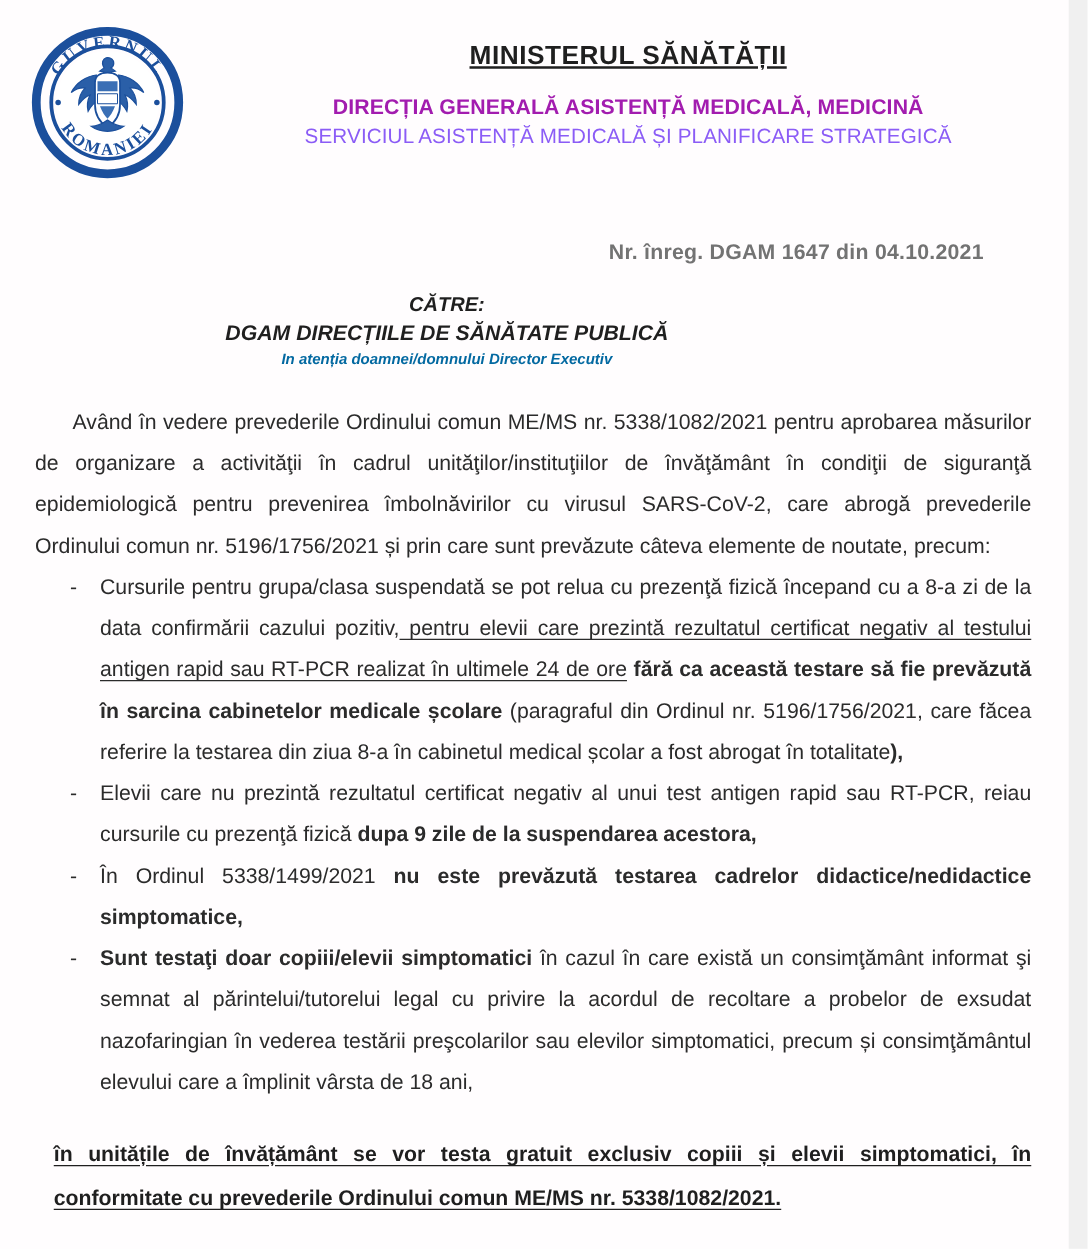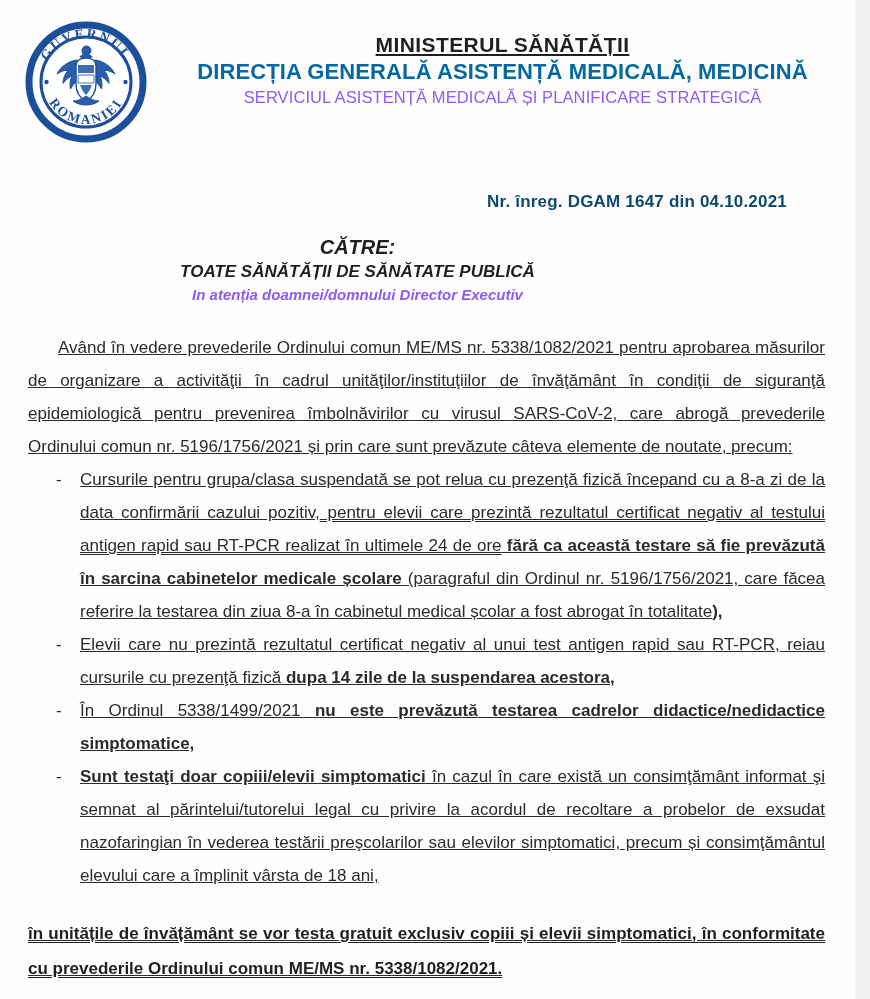--- a/index.html
+++ b/index.html
@@ -57,80 +57,79 @@
   .ministry {
     font-size: 21px;
     font-weight: bold;
     letter-spacing: 0.4px;
     color: #1f1f1f;
     margin: 12px 0 0 0;
     line-height: 1.2;
     text-decoration: underline;
   }
   .direction {
-    font-size: 22px;
-    font-weight: bold;
-    color: #0369a1;
+    font-size: 17px;
+    font-weight: bold;
+    color: #a21caf;
     line-height: 1.32;
-    margin: 0 0 0 0;
+    margin: 18px 0 0 0;
     letter-spacing: 0.1px;
   }
   .service {
     font-size: 16.5px;
     font-weight: normal;
     color: #8b5cf6;
     line-height: 1.3;
     margin: 1px 0 0 0;
     letter-spacing: 0.1px;
   }
 
   
   #regnum {
     text-align: right;
     padding-right: 68px;
     margin-top: 22px;
     font-size: 17px;
     font-weight: bold;
-    color: #0c4a6e;
+    color: #737373;
     letter-spacing: 0.2px;
   }
 
   
   #addressee {
     text-align: center;
     margin-top: 22px;
     padding-left: 40px;
     padding-right: 180px;
   }
   .addr-catre {
-    font-size: 20px;
+    font-size: 16px;
     font-weight: bold;
     font-style: italic;
     color: #1f1f1f;
     line-height: 1.35;
   }
   .addr-to {
     font-size: 17px;
     font-weight: bold;
     font-style: italic;
     color: #1f1f1f;
     line-height: 1.35;
   }
   .addr-attn {
-    font-size: 15px;
+    font-size: 12px;
     font-weight: bold;
     font-style: italic;
-    color: #8b5cf6;
+    color: #0369a1;
     line-height: 1.4;
   }
 
   
   #body-copy {
     margin: 26px 30px 0 28px;
-    text-decoration: underline;
   }
   p.para {
     margin: 0;
     font-size: 17px;
     line-height: 33px;
     text-align: justify;
     text-justify: inter-word;
     color: #2b2b2b;
   }
   p.intro {
@@ -153,21 +152,21 @@
   }
   ul.bullets > li .dash {
     position: absolute;
     left: 28px;
     top: 0;
     font-size: 17px;
     line-height: 33px;
     color: #2b2b2b;
   }
   p.closing {
-    margin: 24px 0 0 0;
+    margin: 24px 0 0 15px;
     font-size: 17px;
     line-height: 35px;
     font-weight: bold;
     text-align: justify;
     text-justify: inter-word;
     color: #1f1f1f;
   }
   p.closing .u {
     text-decoration: underline;
     text-underline-offset: 3px;
@@ -219,31 +218,31 @@
       <div class="ministry">MINISTERUL SĂNĂTĂȚII</div>
       <div class="direction">DIRECȚIA GENERALĂ ASISTENȚĂ MEDICALĂ, MEDICINĂ</div>
       <div class="service">SERVICIUL  ASISTENȚĂ MEDICALĂ ȘI PLANIFICARE STRATEGICĂ</div>
     </div>
   </div>
 
   <div id="regnum">Nr. înreg.  DGAM 1647 din 04.10.2021</div>
 
   <div id="addressee">
     <div class="addr-catre">CĂTRE:</div>
-    <div class="addr-to">TOATE SĂNĂTĂȚII DE SĂNĂTATE PUBLICĂ</div>
+    <div class="addr-to">DGAM DIRECȚIILE DE SĂNĂTATE PUBLICĂ</div>
     <div class="addr-attn">In atenția doamnei/domnului Director Executiv</div>
   </div>
 
   <div id="body-copy">
 
     <p class="para intro">Având în vedere prevederile Ordinului comun ME/MS nr. 5338/1082/2021 pentru aprobarea măsurilor de organizare a activităţii în cadrul unităţilor/instituţiilor de învăţământ în condiţii de siguranţă epidemiologică pentru prevenirea îmbolnăvirilor cu virusul SARS-CoV-2, care abrogă prevederile Ordinului comun nr. 5196/1756/2021 și prin care sunt prevăzute câteva elemente de noutate, precum:</p>
 
     <ul class="bullets" id="bullet-list">
         <li><span class="dash">-</span><span>Cursurile pentru grupa/clasa suspendată se pot relua cu prezenţă fizică începand cu a 8-a zi de la data confirmării cazului  pozitiv,</span><span class="u"> pentru elevii care prezintă rezultatul certificat negativ al testului antigen rapid sau RT-PCR realizat în ultimele 24 de ore</span><span class="b"> fără ca această testare să fie prevăzută în sarcina cabinetelor medicale școlare</span><span> (paragraful din Ordinul nr. 5196/1756/2021, care făcea referire la testarea din ziua 8-a în cabinetul medical școlar a fost abrogat în totalitate</span><span class="b">),</span></li>
-        <li><span class="dash">-</span><span>Elevii care nu prezintă rezultatul certificat negativ al unui test antigen rapid sau RT-PCR, reiau cursurile cu prezenţă fizică </span><span class="b"> dupa 14 zile de la suspendarea acestora,</span></li>
+        <li><span class="dash">-</span><span>Elevii care nu prezintă rezultatul certificat negativ al unui test antigen rapid sau RT-PCR, reiau cursurile cu prezenţă fizică </span><span class="b"> dupa 9 zile de la suspendarea acestora,</span></li>
         <li><span class="dash">-</span><span>În Ordinul 5338/1499/2021 </span><span class="b">nu este prevăzută testarea cadrelor didactice/nedidactice simptomatice,</span></li>
         <li><span class="dash">-</span><span class="b">Sunt testaţi doar copiii/elevii simptomatici</span><span> în cazul în care există un consimţământ informat şi semnat al părintelui/tutorelui legal cu privire la acordul de recoltare a probelor de exsudat nazofaringian în vederea testării preşcolarilor sau elevilor simptomatici, precum și consimţământul elevului care a împlinit vârsta de 18 ani,</span></li>
       </ul>
 
     <p class="closing">
       <span class="u">în unitățile de învățământ se vor testa gratuit exclusiv copiii și elevii simptomatici, în conformitate cu prevederile Ordinului comun ME/MS nr. 5338/1082/2021.</span>
     </p>
   </div>
 </div>
 

